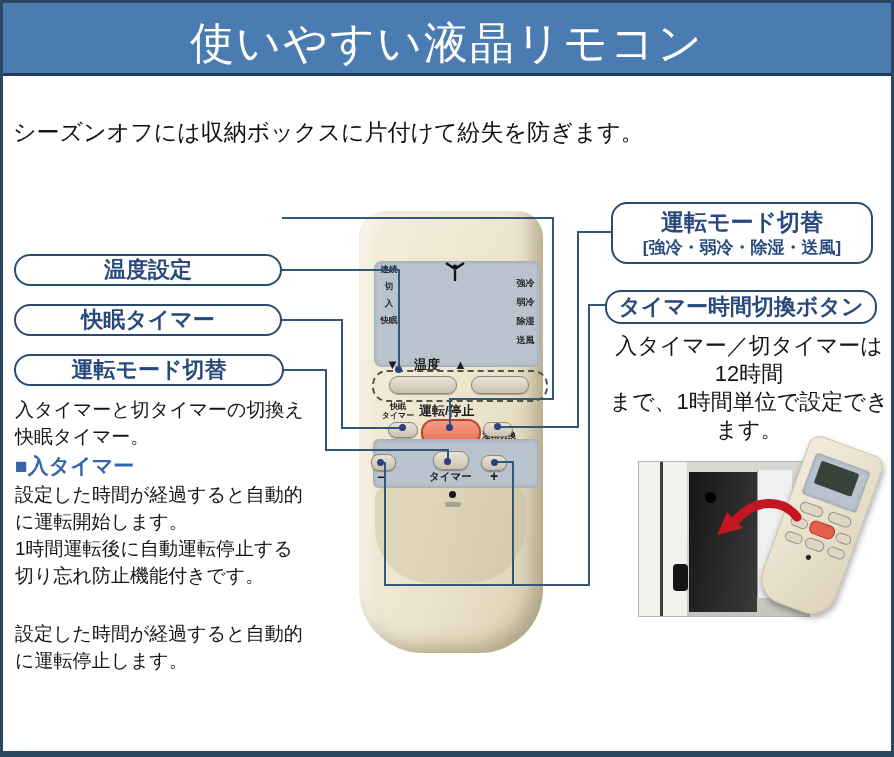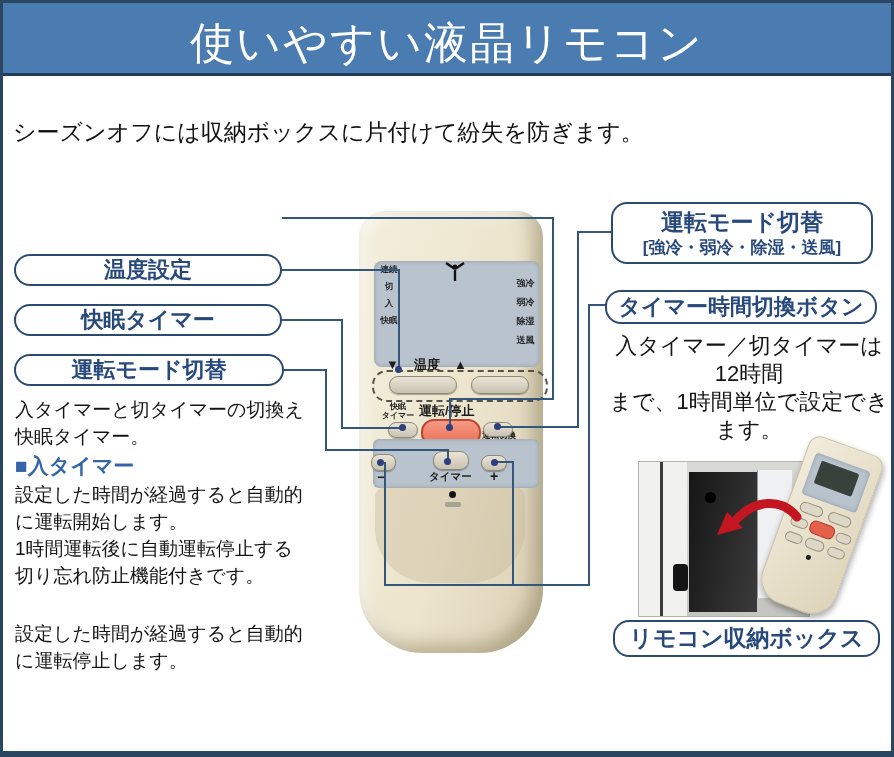--- a/index.html
+++ b/index.html
@@ -199,17 +199,14 @@
     <div class="pill" style="left:29px;top:98px;width:18px;height:9px;"></div>
     <div class="pill" style="left:53px;top:99px;width:16px;height:8px;"></div>
     <div class="abs" style="left:35px;top:115px;width:5px;height:5px;background:#222;border-radius:50%;"></div>
   </div>
 
   <svg class="abs" style="left:712px;top:492px;z-index:4;" width="88" height="54" viewBox="0 0 88 54">
     <path d="M82 22 C 68 4, 40 2, 18 28" fill="none" stroke="#c41620" stroke-width="9" stroke-linecap="round"></path>
     <polygon points="2,40 12,17 28,33" fill="#c41620"></polygon>
   </svg>
 
-  <div class="abs callout" style="left:610px;top:617px;width:267px;height:37px;font-size:23px;">
-    <span>リモコン収納ボックス</span>
-  </div>
 
 </div>
 
 </body></html>

